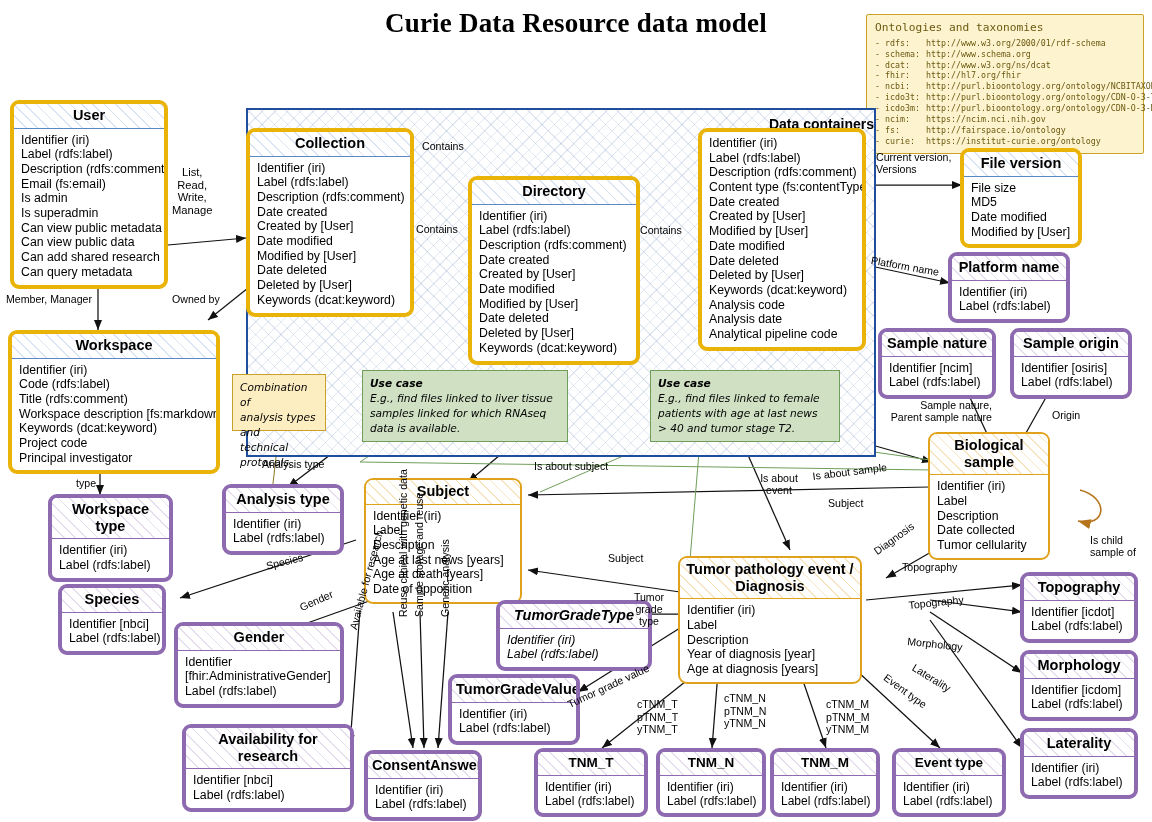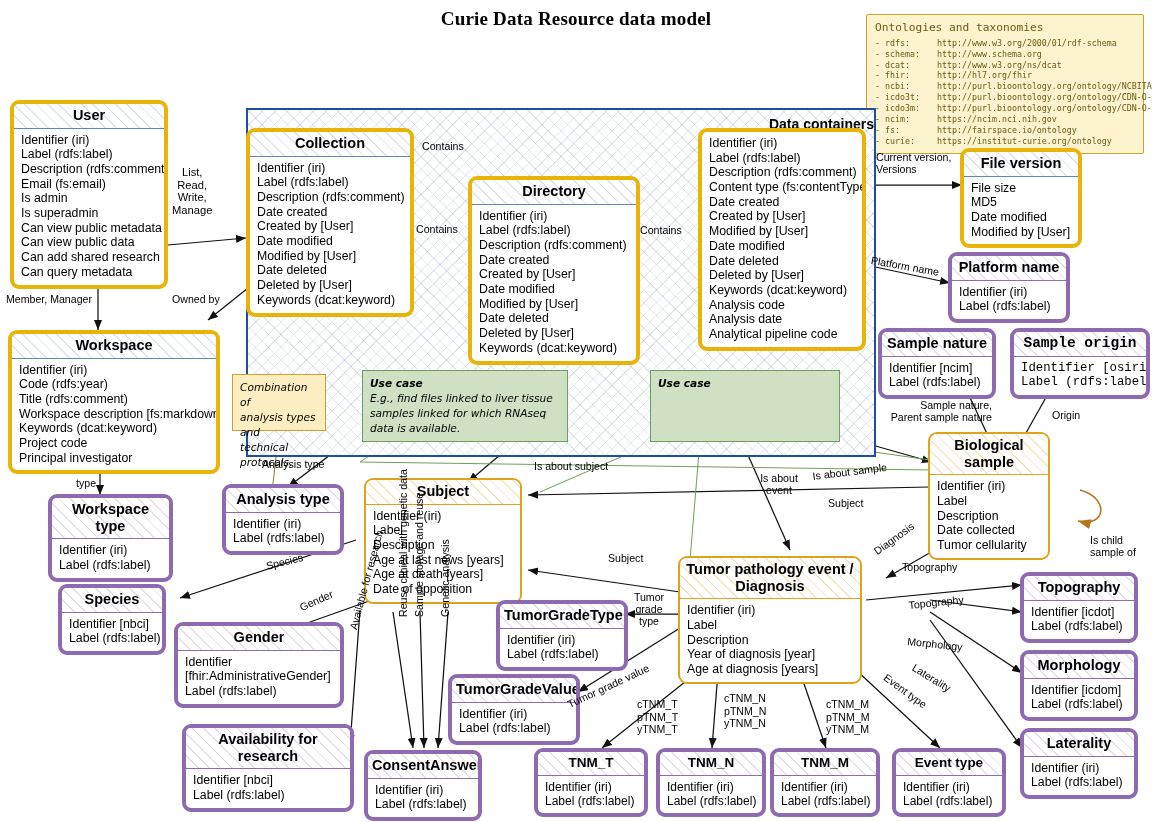--- a/index.html
+++ b/index.html
@@ -9,21 +9,21 @@
     font-family:"Liberation Sans", sans-serif;
     color:#000;
     overflow:hidden;
     position:relative;
   }
   #root{position:relative;width:1152px;height:822px;}
 
   .title{
     position:absolute;left:0;top:8px;width:1152px;text-align:center;
     font-family:"Liberation Serif", serif;
-    font-size:19px;font-weight:700;letter-spacing:.2px;
+    font-size:27px;font-weight:700;letter-spacing:.2px;
   }
 
   
   #edges{position:absolute;left:0;top:0;width:1152px;height:822px;}
 
   
   .frame{
     position:absolute;
     border:2px solid #1f4e9c;
     background:
@@ -98,21 +98,21 @@
     position:absolute;box-sizing:border-box;
     background:#fdf3cf;border:1.5px solid #c9a227;
     font-family:"DejaVu Sans Mono", monospace;
     font-size:8.3px;line-height:1.315;color:#6b5a10;
     padding:6px 8px;
     border-radius:2px;
   }
   .legend .ltitle{font-size:11.2px;margin-bottom:2px;color:#6b5a10;}
   .legend table{border-collapse:collapse;}
   .legend td{padding:0 0 0 0;vertical-align:top;white-space:nowrap;}
-  .legend td.k{padding-right:17px;}
+  .legend td.k{padding-right:6px;}
 
   
   .elab{
     position:absolute;
     font-size:11.2px;
     line-height:1.12;
     color:#000;
     white-space:pre;
     background:transparent;
   }
@@ -284,21 +284,21 @@
       <div>Can view public data</div>
       <div>Can add shared research</div>
       <div>Can query metadata</div>
     </div>
   </div>
 
   <div class="ent" style="left:8px;top:330px;width:212px;">
     <div class="hd">Workspace</div>
     <div class="bd">
       <div>Identifier (iri)</div>
-      <div>Code (rdfs:year)</div>
+      <div>Code (rdfs:label)</div>
       <div>Title (rdfs:comment)</div>
       <div>Workspace description [fs:markdown]</div>
       <div>Keywords (dcat:keyword)</div>
       <div>Project code</div>
       <div>Principal investigator</div>
     </div>
   </div>
 
   <div class="ent" style="left:246px;top:128px;width:168px;">
     <div class="hd">Collection</div>
@@ -370,21 +370,21 @@
   </div>
 
   <div class="ent purple" style="left:878px;top:328px;width:118px;">
     <div class="hd">Sample nature</div>
     <div class="bd">
       <div>Identifier [ncim]</div>
       <div>Label (rdfs:label)</div>
     </div>
   </div>
 
-  <div class="ent purple" style="left:1010px;top:328px;width:140px;font-family:Liberation Mono, monospace;">
+  <div class="ent purple" style="left:1010px;top:328px;width:122px;">
     <div class="hd">Sample origin</div>
     <div class="bd">
       <div>Identifier [osiris]</div>
       <div>Label (rdfs:label)</div>
     </div>
   </div>
 
   <div class="ent orange" style="left:928px;top:432px;width:122px;">
     <div class="hd">Biological sample</div>
     <div class="bd">
@@ -450,21 +450,21 @@
   </div>
 
   <div class="ent purple" style="left:364px;top:750px;width:118px;">
     <div class="hd">ConsentAnswer</div>
     <div class="bd">
       <div>Identifier (iri)</div>
       <div>Label (rdfs:label)</div>
     </div>
   </div>
 
-  <div class="ent purple" style="left:496px;top:600px;width:132px;">
+  <div class="ent purple" style="left:496px;top:600px;width:156px;font-style:italic;">
     <div class="hd">TumorGradeType</div>
     <div class="bd">
       <div>Identifier (iri)</div>
       <div>Label (rdfs:label)</div>
     </div>
   </div>
 
   <div class="ent purple" style="left:448px;top:674px;width:132px;">
     <div class="hd">TumorGradeValue</div>
     <div class="bd">
@@ -547,20 +547,23 @@
 
   <div class="note green" style="left:362px;top:370px;width:206px;height:72px;">
     <b>Use case</b>
     <span style="white-space:pre-line;">E.g., find files linked to liver tissue
 samples linked for which RNAseq
 data is available.</span>
   </div>
 
   <div class="note green" style="left:650px;top:370px;width:190px;height:72px;">
     <b>Use case</b>
+    <span style="white-space:pre-line;">E.g., find files linked to female
+patients with age at last news
+&gt; 40 and tumor stage T2.</span>
   </div>
 
   <div class="elab" style="left:172px;top:166px;text-align:center;">List,
 Read,
 Write,
 Manage</div>
   <div class="elab sm" style="left:6px;top:294px;">Member, Manager</div>
   <div class="elab sm" style="left:172px;top:294px;">Owned by</div>
   <div class="elab sm" style="left:422px;top:141px;">Contains</div>
   <div class="elab sm" style="left:416px;top:224px;">Contains</div>

